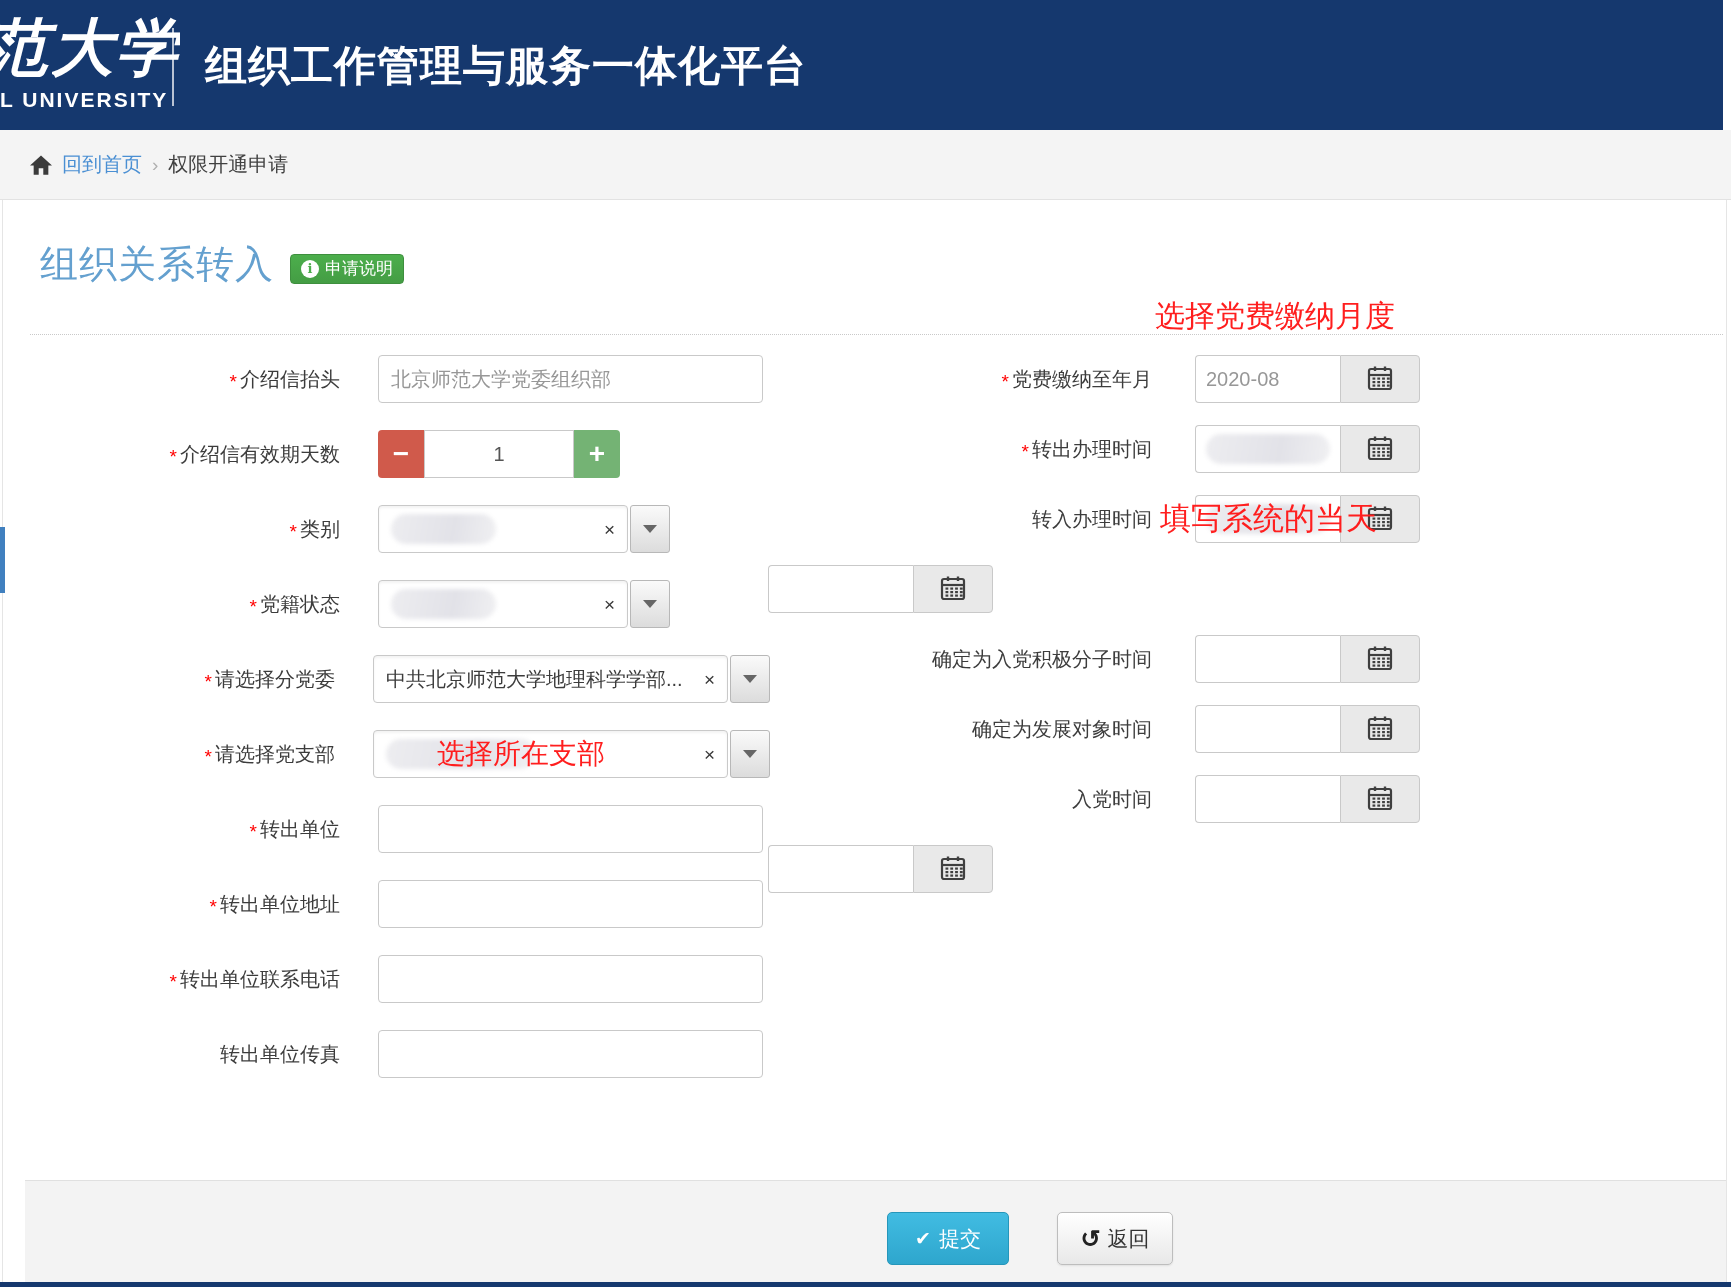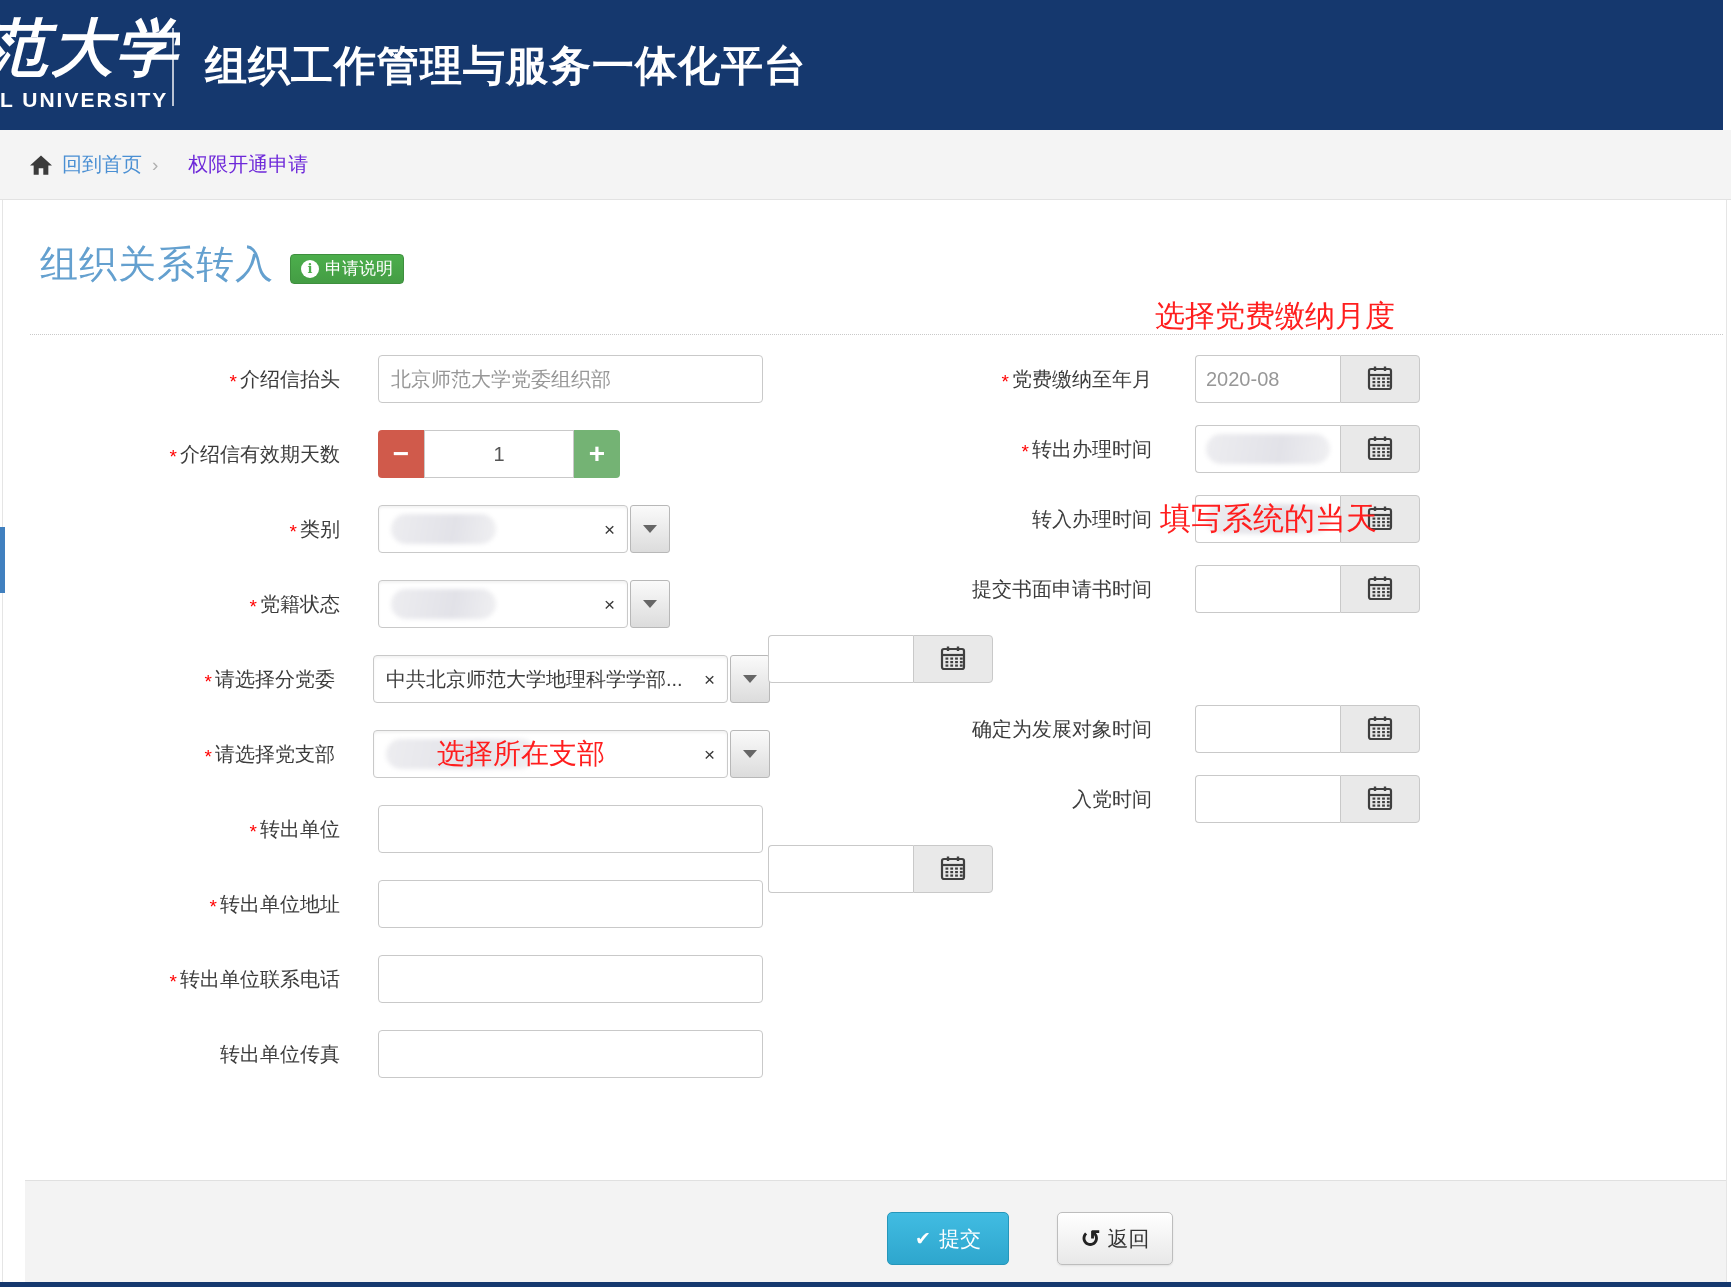--- a/index.html
+++ b/index.html
@@ -19,21 +19,21 @@
   .hdr-div{position:absolute;left:172px;top:28px;width:2px;height:78px;background:rgba(255,255,255,.7);}
   .hdr-title{position:absolute;left:205px;top:38px;color:#fff;font-size:42px;font-weight:bold;letter-spacing:1px;white-space:nowrap;}
 
   
   .crumbbar{position:absolute;top:130px;left:0;right:0;height:70px;background:#f4f4f4;
             border-bottom:1px solid #e2e2e2;display:flex;align-items:center;gap:10px;
             padding-left:30px;font-size:20px;}
   .bc-home-ic{display:inline-flex;margin-top:2px;cursor:pointer;}
   .bc-link{color:var(--link-blue);text-decoration:none;cursor:pointer;}
   .bc-sep{color:#b0b0b0;font-size:19px;}
-  .bc-cur{color:#6d28d9;margin-left:20px;}
+  .bc-cur{color:#404040;}
 
   
   .content{position:absolute;top:200px;left:0;right:0;height:980px;background:#fff;}
   .pborder-l{position:absolute;left:2px;top:200px;height:1083px;width:1px;background:#e5e5e5;}
   .pborder-r{position:absolute;right:4px;top:200px;height:1083px;width:1px;background:#e5e5e5;}
   .side-handle{position:absolute;left:0;top:527px;width:5px;height:66px;background:#4080bf;cursor:pointer;}
 
   .ptitle-row{position:absolute;left:40px;top:43px;display:flex;align-items:flex-end;gap:16px;}
   .ptitle{font-size:38px;font-weight:normal;color:var(--title-blue);letter-spacing:1px;line-height:1.15;}
   .badge{height:30px;background:linear-gradient(var(--badge-green),#449d44);border:1px solid #3e8f3e;
@@ -331,21 +331,20 @@
                     <rect x="15.1" y="19.5" width="2.8" height="2.2"></rect>
                     <rect x="19.9" y="19.5" width="2.8" height="2.2"></rect>
                   </g>
                 </svg></span>
             </button>
           </div>
         </div>
         <span class="note note-right">填写系统的当天</span>
       </div>
       <div class="frow">
-        <div class="lbl"><span>提交书面申请书时间</span></div>
         <div class="ctrl">
           <div class="dtwrap">
             <div class="dt"></div>
             <button class="calbtn">
               <span class="calico"><svg width="26" height="26" viewBox="0 0 26 26">
                   <rect x="2" y="4" width="22" height="20" rx="2" fill="none" stroke="#3f3f3f" stroke-width="2.2"></rect>
                   <line x1="2" y1="10" x2="24" y2="10" stroke="#3f3f3f" stroke-width="2.2"></line>
                   <line x1="8" y1="1.5" x2="8" y2="6" stroke="#3f3f3f" stroke-width="2.4"></line>
                   <line x1="18" y1="1.5" x2="18" y2="6" stroke="#3f3f3f" stroke-width="2.4"></line>
                   <g fill="#3f3f3f">
@@ -361,20 +360,21 @@
                     <rect x="10.3" y="19.5" width="2.8" height="2.2"></rect>
                     <rect x="15.1" y="19.5" width="2.8" height="2.2"></rect>
                     <rect x="19.9" y="19.5" width="2.8" height="2.2"></rect>
                   </g>
                 </svg></span>
             </button>
           </div>
         </div>
       </div>
       <div class="frow">
+        <div class="lbl"><span>确定为入党积极分子时间</span></div>
         <div class="ctrl">
           <div class="dtwrap">
             <div class="dt"></div>
             <button class="calbtn">
               <span class="calico"><svg width="26" height="26" viewBox="0 0 26 26">
                   <rect x="2" y="4" width="22" height="20" rx="2" fill="none" stroke="#3f3f3f" stroke-width="2.2"></rect>
                   <line x1="2" y1="10" x2="24" y2="10" stroke="#3f3f3f" stroke-width="2.2"></line>
                   <line x1="8" y1="1.5" x2="8" y2="6" stroke="#3f3f3f" stroke-width="2.4"></line>
                   <line x1="18" y1="1.5" x2="18" y2="6" stroke="#3f3f3f" stroke-width="2.4"></line>
                   <g fill="#3f3f3f">

